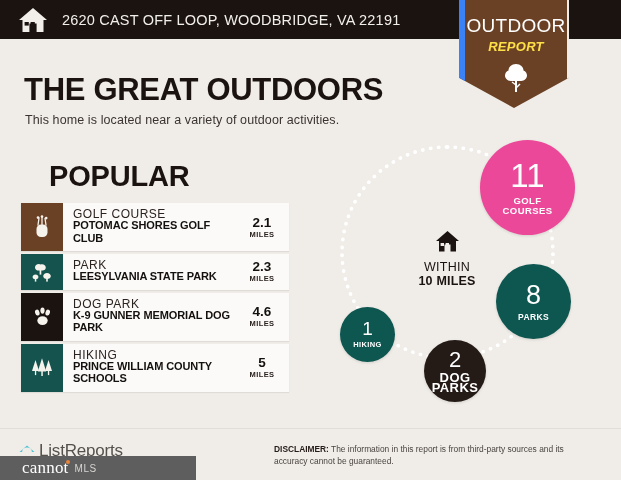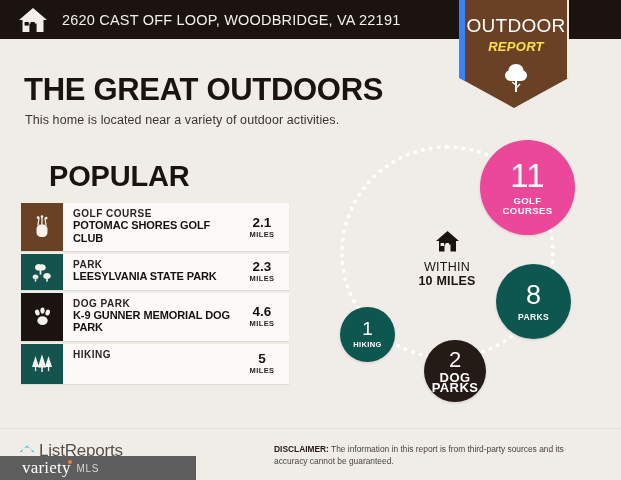--- a/index.html
+++ b/index.html
@@ -52,21 +52,21 @@
   
   #popular-list{position:absolute;left:21px;top:203px;width:268px;}
   .list-row{
     display:flex;align-items:stretch;background:#FBFAF8;margin-bottom:3px;
     box-shadow:0 1px 1px rgba(0,0,0,.07);
   }
   .row-icon{
     width:42px;flex:0 0 42px;display:flex;align-items:center;justify-content:center;
   }
   .row-mid{flex:1 1 auto;padding:6px 4px 7px 10px;min-width:0;}
-  .row-cat{font-size:10px;font-weight:bold;color:#2B2320;letter-spacing:.5px;line-height:10px;}
+  .row-cat{font-size:12px;font-weight:normal;color:#2B2320;letter-spacing:.5px;line-height:10px;}
   .row-name{font-size:11px;font-weight:bold;color:#14100E;letter-spacing:-.1px;line-height:12.5px;}
   .row-dist{
     flex:0 0 46px;display:flex;flex-direction:column;align-items:center;
     justify-content:center;padding-right:4px;
   }
   .dist-num{font-size:13.5px;font-weight:bold;color:#14100E;line-height:14px;}
   .dist-unit{font-size:7.5px;font-weight:bold;color:#2B2320;letter-spacing:.4px;}
 
   
   #diagram{position:absolute;left:330px;top:135px;width:285px;height:290px;}
@@ -226,20 +226,21 @@
         <path d="M6.5 4 L10 15 L3 15 Z" fill="#F6F2EC"></path>
           <rect x="5.9" y="14.5" width="1.3" height="4.6" fill="#F6F2EC"></rect>
         <path d="M13 2.3 L17.2 15.4 L8.8 15.4 Z" fill="#F6F2EC"></path>
           <rect x="12.3" y="14.8" width="1.5" height="5.2" fill="#F6F2EC"></rect>
         <path d="M19.5 4 L23 15 L16 15 Z" fill="#F6F2EC"></path>
           <rect x="18.9" y="14.5" width="1.3" height="4.6" fill="#F6F2EC"></rect>
       </svg>
     </div>
     <div class="row-mid">
       <div class="row-cat">HIKING</div>
+      <div class="row-name">PRINCE WILLIAM COUNTY SCHOOLS</div>
     </div>
     <div class="row-dist">
       <div class="dist-num">5</div>
       <div class="dist-unit">MILES</div>
     </div>
   </div>
 
 </div>
 
 <div id="diagram">
@@ -281,19 +282,19 @@
 <div id="footer-divider"></div>
 
 <div id="listreports-logo">
   <svg id="lr-house-icon" viewBox="0 0 18 16">
     <path d="M9 2.5 L16.5 9 L13.8 9 L13.8 8.2 C13.8 6 11.6 4.4 9 4.4 C6.4 4.4 4.2 6 4.2 8.2 L4.2 9 L1.5 9 Z" fill="#4FC3D6"></path>
   </svg>
   <span id="lr-wordmark">ListReports</span>
 </div>
 
 <div id="bright-mls-badge">
-  <span id="bright-word"><span>variety</span><span id="bright-dot"></span></span>
+  <span id="bright-word"><span>cannot</span><span id="bright-dot"></span></span>
   <span id="mls-word">MLS</span>
 </div>
 
 <div id="disclaimer">
   <span id="disclaimer-label">DISCLAIMER:</span><span> The information in this report is from third-party sources and its accuracy cannot be guaranteed.</span>
 </div>
 
 </body></html>

